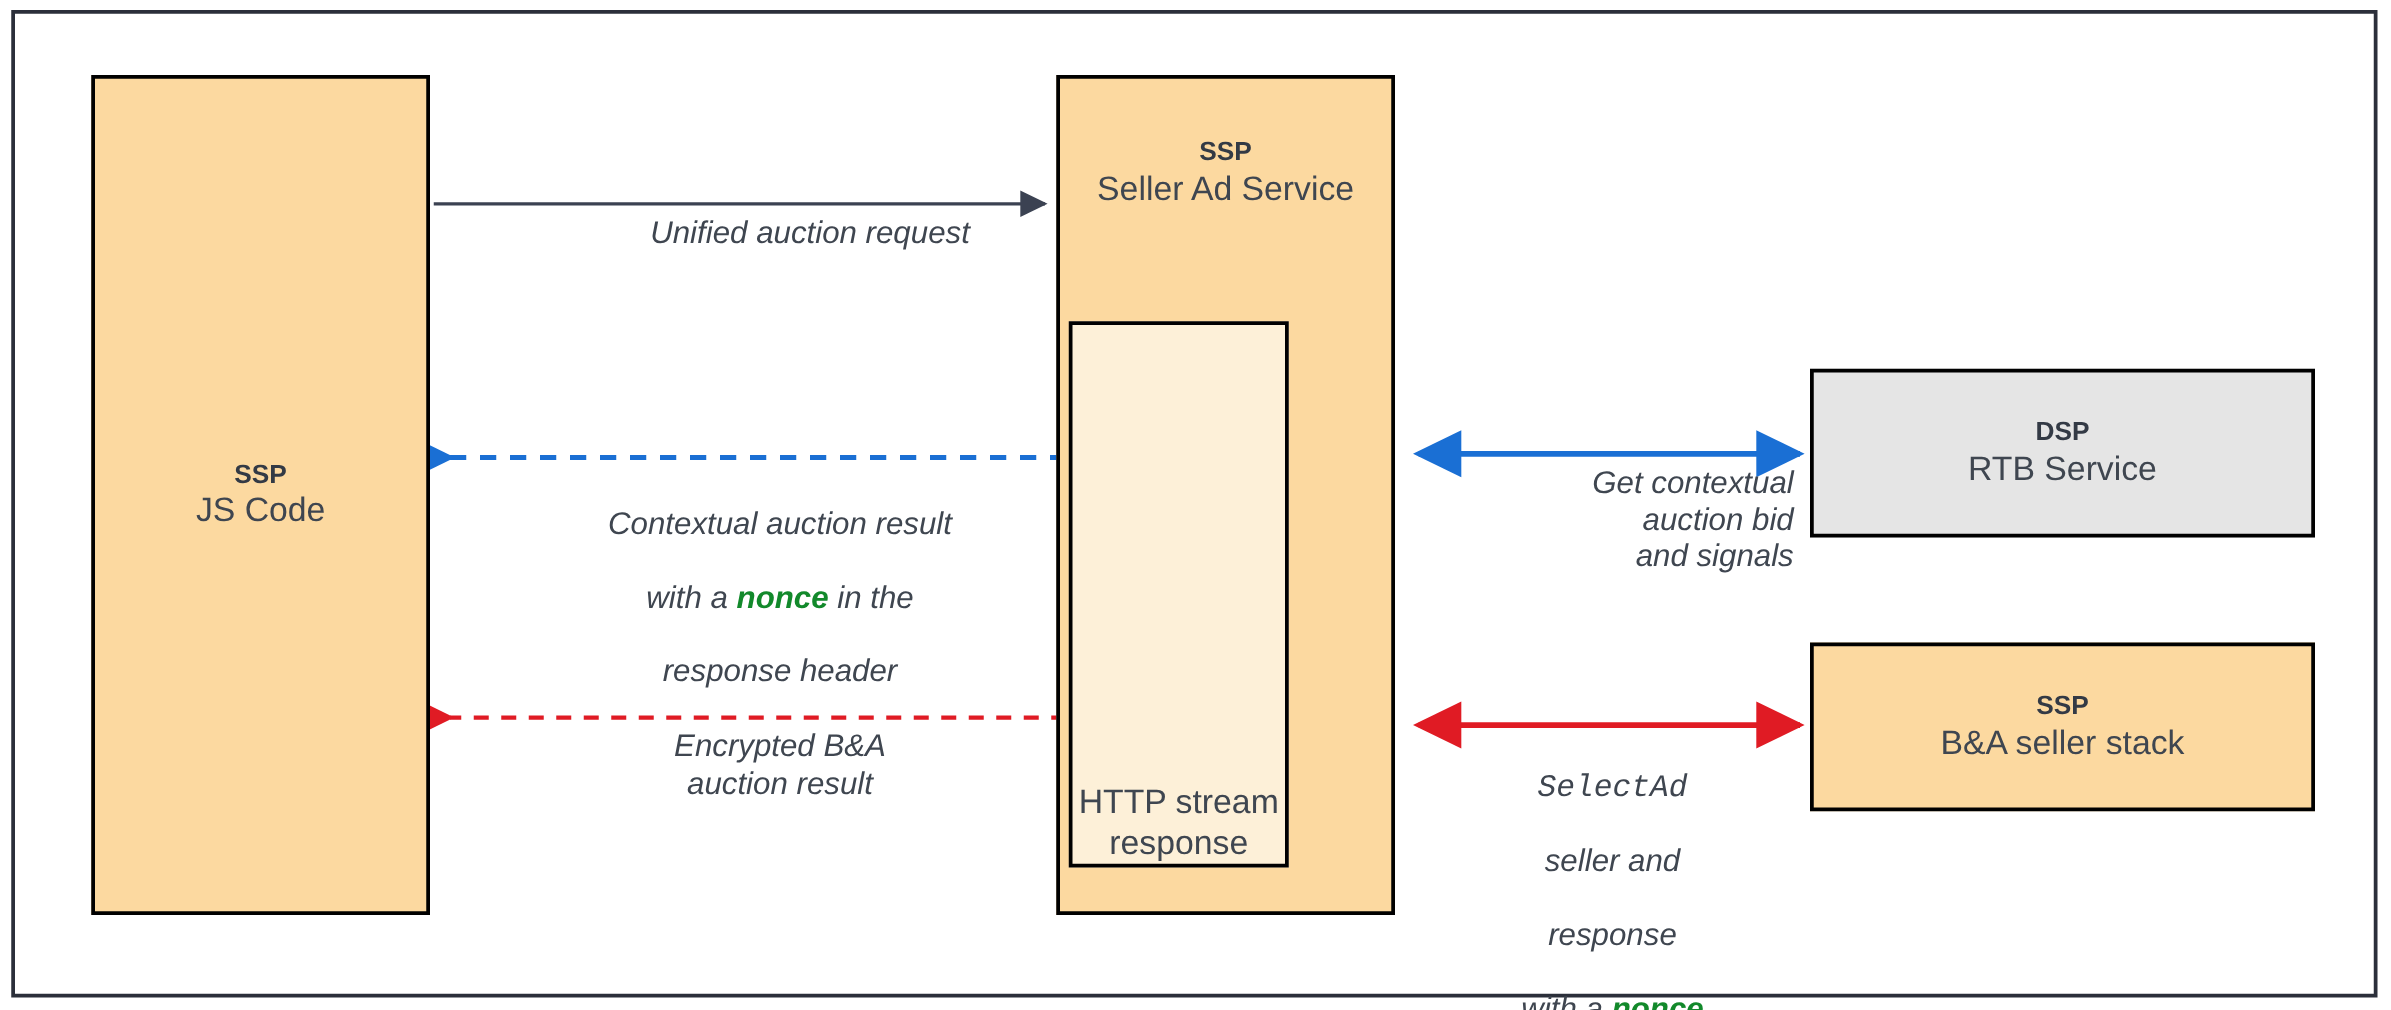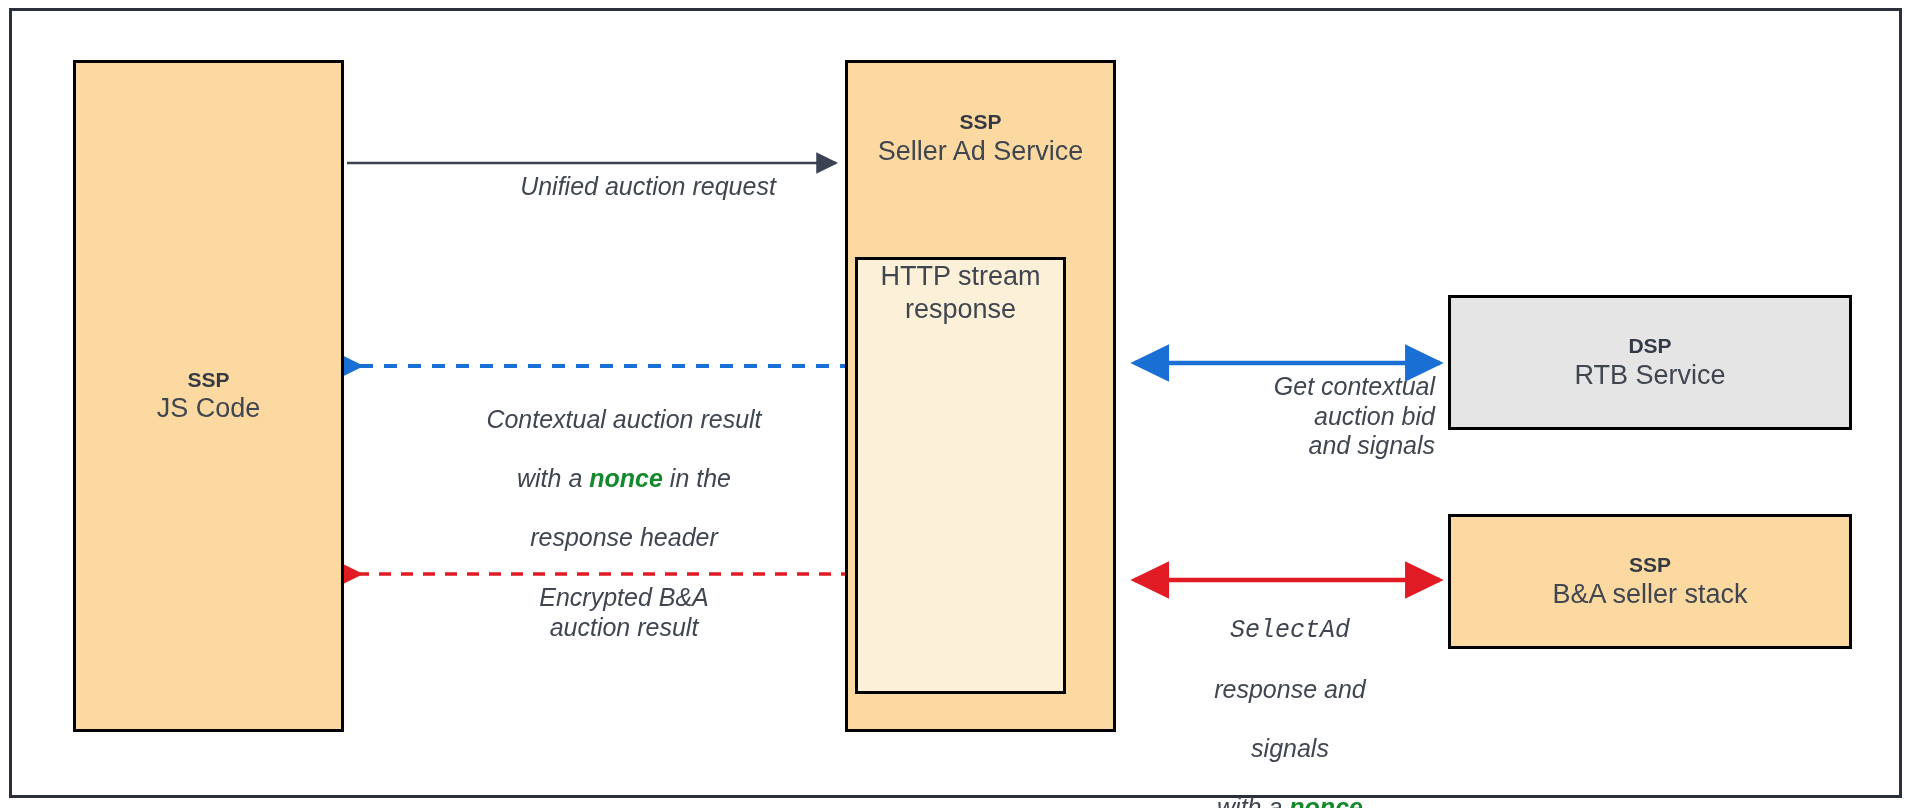--- a/index.html
+++ b/index.html
@@ -55,23 +55,23 @@
   
   #ssp-js-code {
     left: 73px; top: 60px; width: 271px; height: 672px;
   }
   #ssp-seller-ad-service {
     left: 845px; top: 60px; width: 271px; height: 672px;
     justify-content: flex-start;
     padding-top: 46px;
   }
   #http-stream-response {
-    left: 855px; top: 257px; width: 211px; height: 437px;
+    left: 855px; top: 257px; width: 176px; height: 437px;
     border-width: 3px;
-    justify-content: flex-start;
+    justify-content: flex-end;
   }
   #http-stream-response .sub { font-size: 27px; }
   #dsp-rtb-service {
     left: 1448px; top: 295px; width: 404px; height: 135px;
   }
   #ssp-ba-seller-stack {
     left: 1448px; top: 514px; width: 404px; height: 135px;
   }
 
   
@@ -202,18 +202,18 @@
 
   <div class="edge-label" id="label-encrypted-ba-auction-result">Encrypted B&amp;A
 auction result</div>
 
   <div class="edge-label" id="label-get-contextual-bid">Get contextual
 auction bid
 and signals</div>
 
   <div class="edge-label" id="label-selectad-request-response">
     <div class="mono">SelectAd</div>
-    <div>response and</div>
-    <div>signals</div>
+    <div>seller and</div>
+    <div>response</div>
     <div><span>with a </span><span class="nonce">nonce</span></div>
   </div>
 
 </div>
 
 </body></html>

